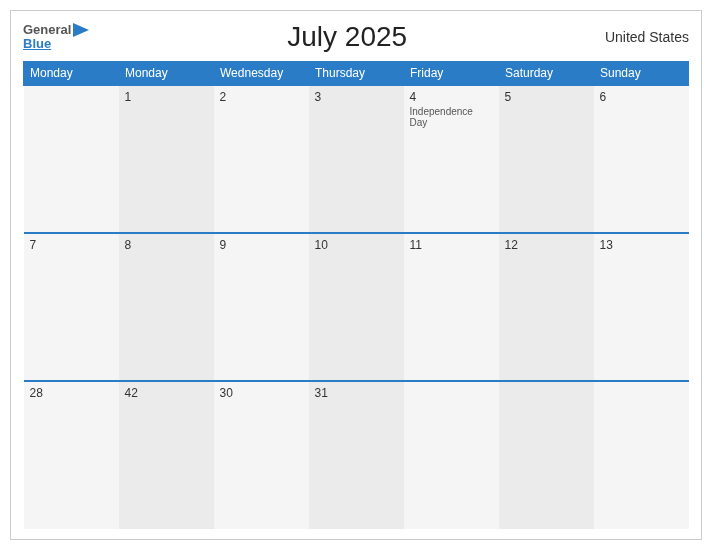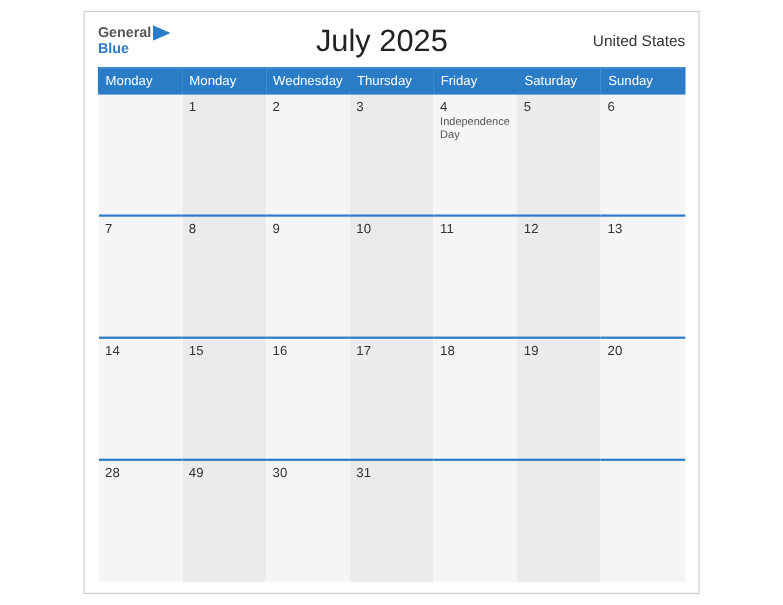--- a/index.html
+++ b/index.html
@@ -6,21 +6,21 @@
     body {
       width: 712px;
       height: 550px;
       background: #fff;
       font-family: Arial, sans-serif;
       display: flex;
       align-items: center;
       justify-content: center;
     }
     .calendar-wrapper {
-      width: 560px;
+      width: 692px;
       height: 530px;
       background: #fff;
       border: 1px solid #ccc;
       display: flex;
       flex-direction: column;
       padding: 10px 12px;
     }
     .header {
       display: flex;
       align-items: center;
@@ -41,20 +41,21 @@
       font-size: 13px;
       font-weight: bold;
       color: #555;
       display: flex;
       align-items: center;
     }
     .logo-row2 {
       font-size: 13px;
       font-weight: bold;
       color: #2a7cc7;
+      text-decoration: underline;
     }
     .title {
       font-size: 28px;
       color: #222;
       font-weight: normal;
       text-align: center;
     }
     .country {
       font-size: 14px;
       color: #333;
@@ -190,47 +191,24 @@
           </td>
           <td class="day-cell">
             <span class="day-num">12</span>
           </td>
           <td class="day-cell">
             <span class="day-num">13</span>
           </td>
         </tr>
         <tr class="week-row">
           <td class="day-cell">
-            <span class="day-num">14</span>
-          </td>
-          <td class="day-cell">
-            <span class="day-num">15</span>
-          </td>
-          <td class="day-cell">
-            <span class="day-num">16</span>
-          </td>
-          <td class="day-cell">
-            <span class="day-num">17</span>
-          </td>
-          <td class="day-cell">
-            <span class="day-num">18</span>
-          </td>
-          <td class="day-cell">
-            <span class="day-num">19</span>
-          </td>
-          <td class="day-cell">
-            <span class="day-num">20</span>
-          </td>
-        </tr>
-        <tr class="week-row">
-          <td class="day-cell">
             <span class="day-num">28</span>
           </td>
           <td class="day-cell">
-            <span class="day-num">49</span>
+            <span class="day-num">42</span>
           </td>
           <td class="day-cell">
             <span class="day-num">30</span>
           </td>
           <td class="day-cell">
             <span class="day-num">31</span>
           </td>
           <td class="day-cell empty"></td>
           <td class="day-cell empty"></td>
           <td class="day-cell empty"></td>

